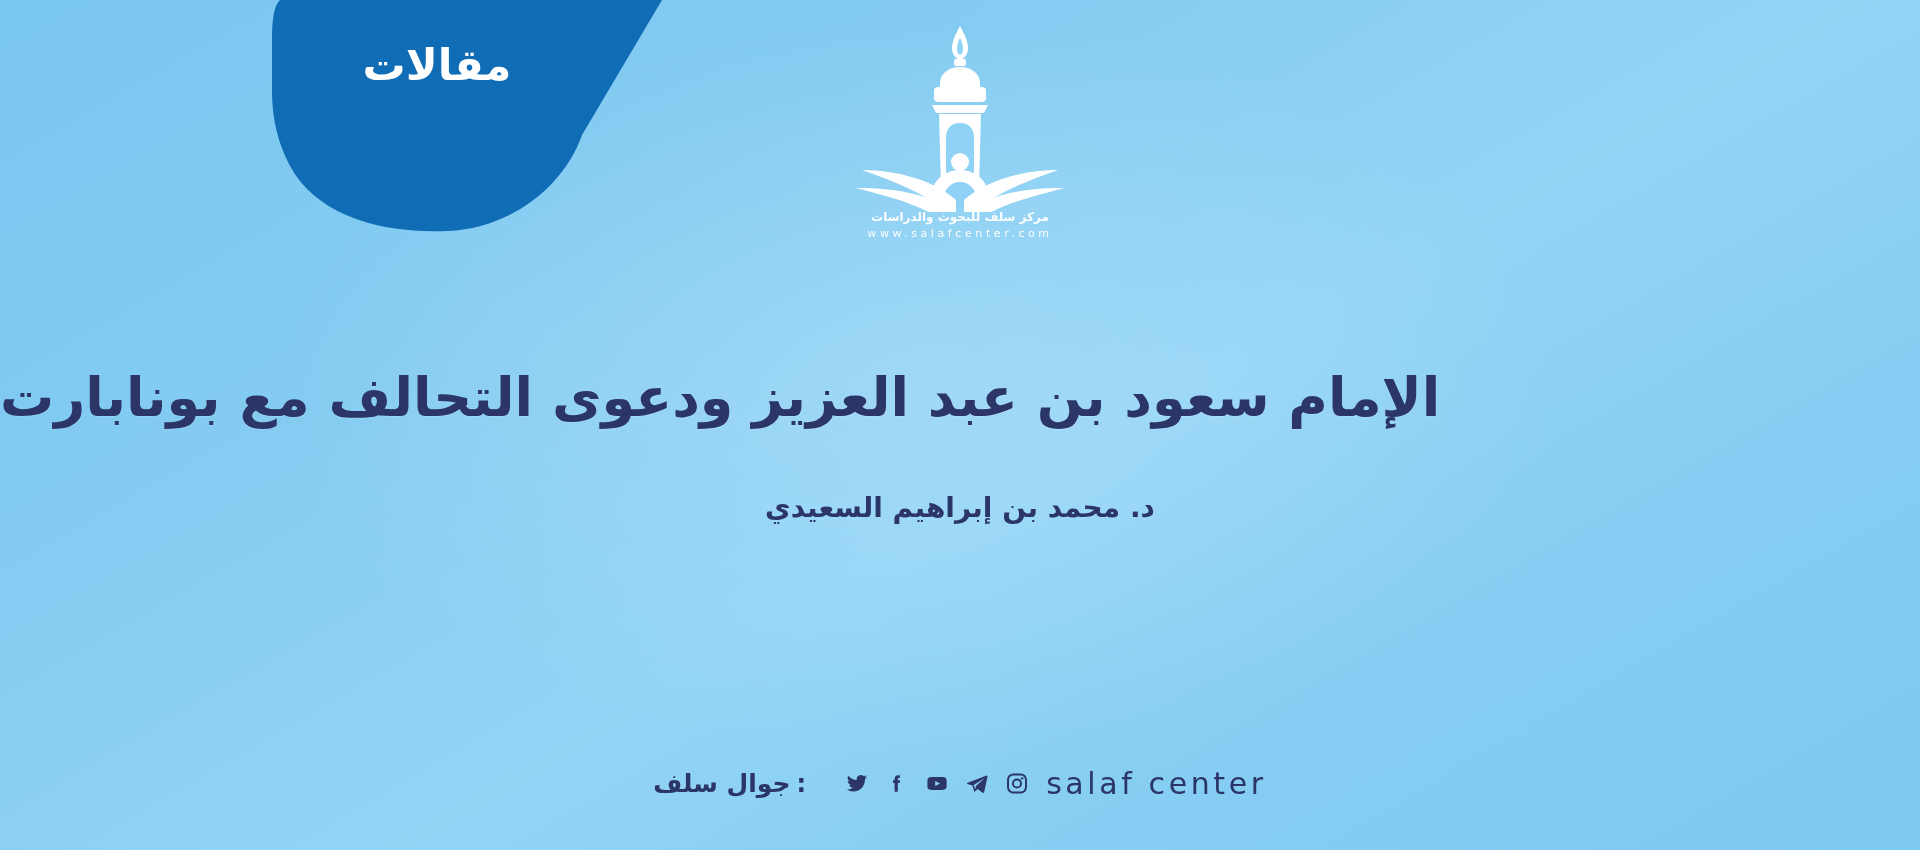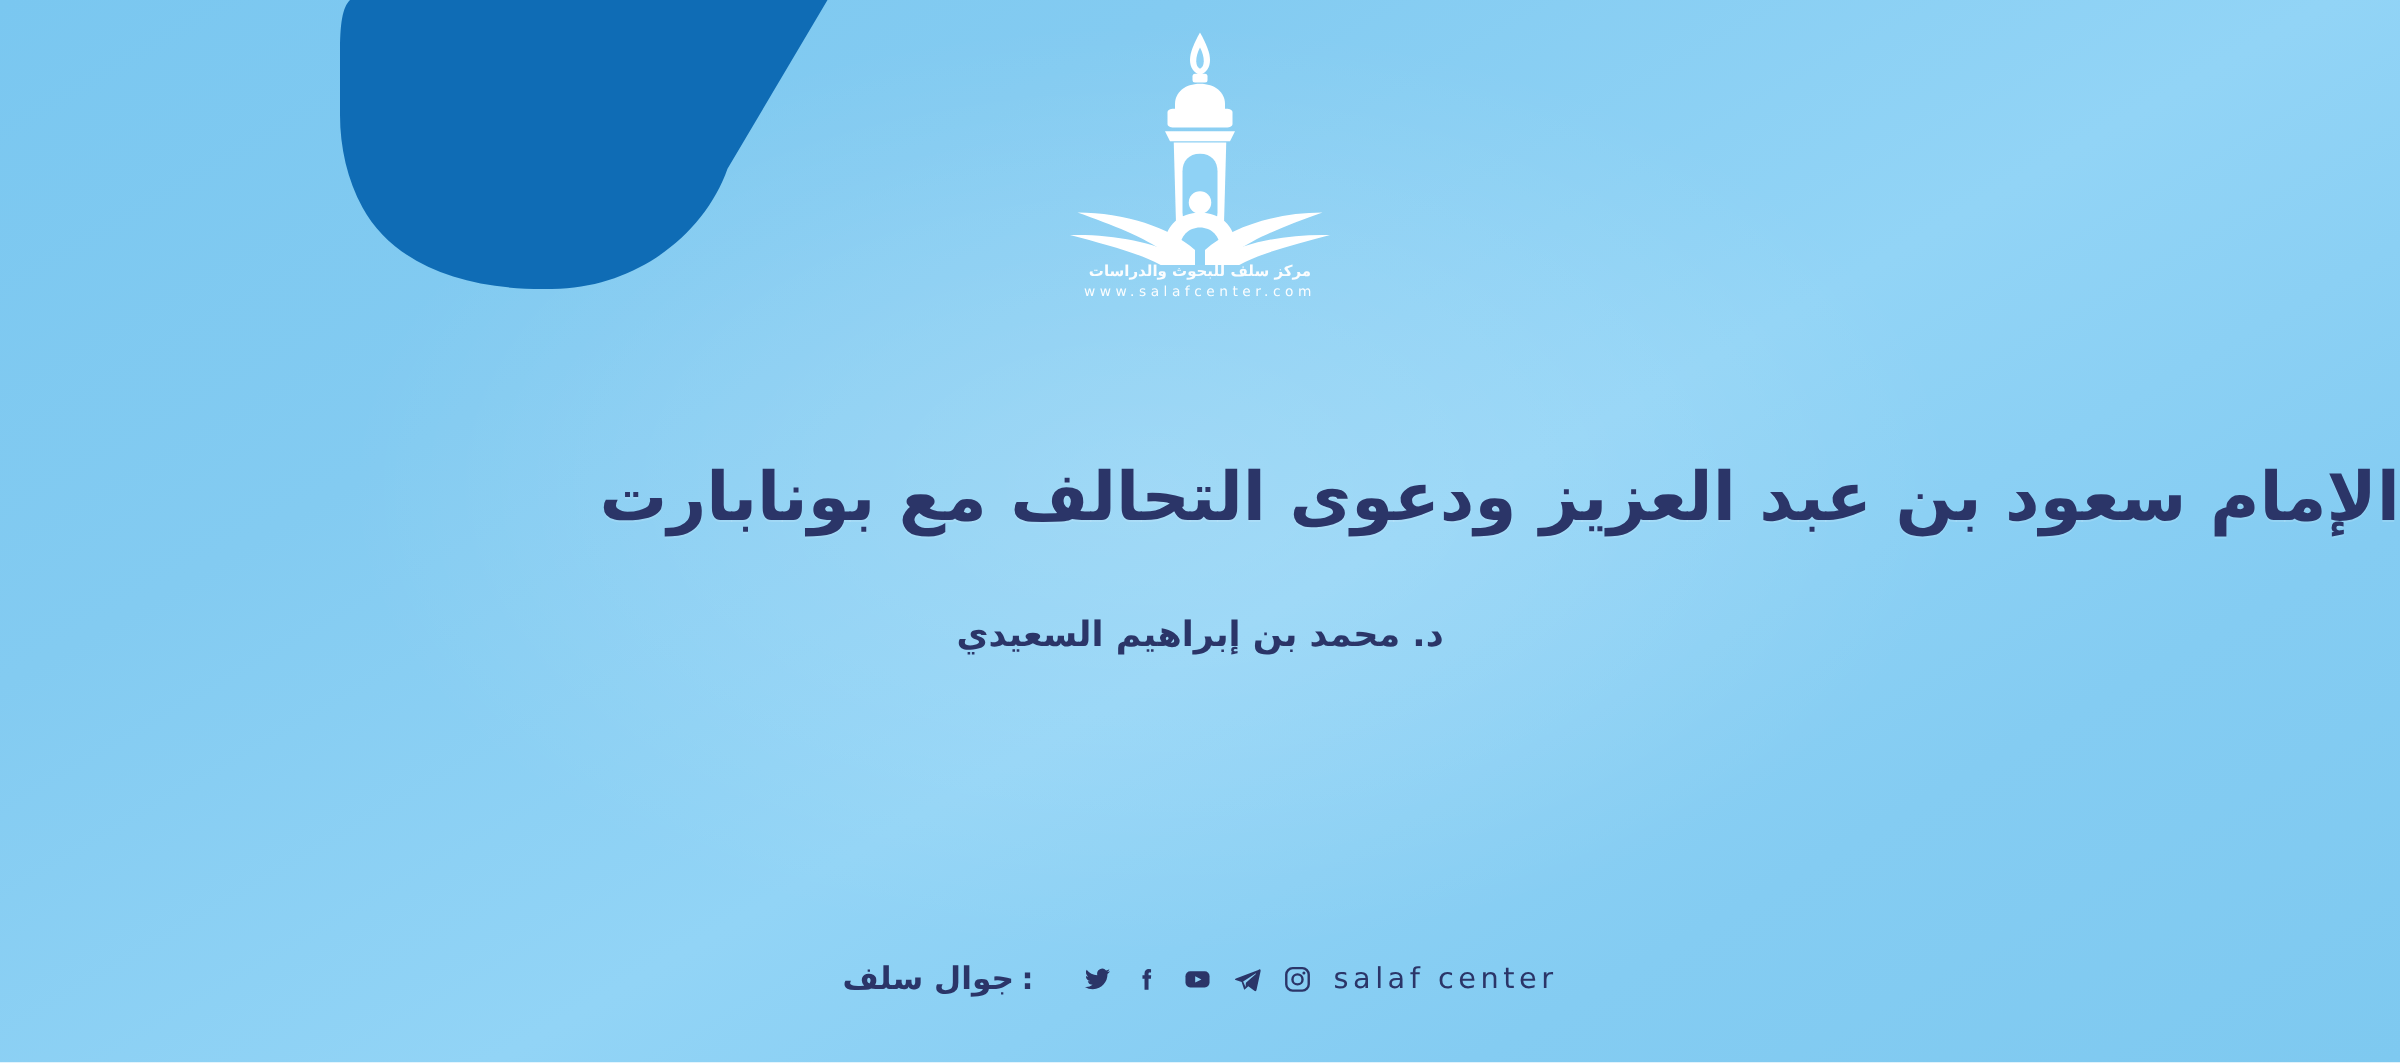--- a/index.html
+++ b/index.html
@@ -78,21 +78,21 @@
     direction: ltr;
     opacity: 0.97;
   }
 
   
   .title {
     position: absolute;
     top: 398px;
     left: 0;
     width: 1920px;
-    text-align: right;
+    text-align: left;
     color: #2b3568;
     font-size: 54px;
     font-weight: bold;
     line-height: 1.25;
     direction: rtl;
     transform: translateY(-50%);
     text-shadow: 0 1px 0 rgba(255,255,255,0.12);
   }
   .author {
     position: absolute;
@@ -143,21 +143,21 @@
     margin-right: 4px;
   }
   .socials .ic {
     display: inline-flex;
     align-items: center;
     justify-content: center;
     width: 22px;
     height: 22px;
   }
   .handle {
-    font-size: 23px;
+    font-size: 30px;
     letter-spacing: 3.6px;
     color: #2b3568;
     margin-left: 14px;
     white-space: nowrap;
   }
 </style>
 </head>
 <body>
 
 <div class="poster">
@@ -169,20 +169,21 @@
       <path d="M 8 0
                L 390 0
                L 310 135
                C 292 186, 240 228, 176 231
                C 106 234, 44 214, 18 166
                C 6 144, 0 118, 0 92
                L 0 44
                C 0 18, 2 6, 8 0 Z" fill="#0f6cb5"></path>
     </svg>
     <div class="badge-text">
+      <span>مقالات</span>
     </div>
   </div>
 
   <div class="logo">
     <svg class="logo-mark" width="240" height="190" viewBox="0 0 240 190" aria-hidden="true">
       <g fill="#ffffff">
 
         <path d="M120 4 c5 9 8 16 8 22 c0 6 -3 10 -8 12 c-5 -2 -8 -6 -8 -12 c0 -6 3 -13 8 -22 z"></path>
         <path d="M120 16 c2 4 3 7 3 11 c0 3 -1 5 -3 6 c-2 -1 -3 -3 -3 -6 c0 -4 1 -7 3 -11 z" fill="#8fd2f5"></path>
 

